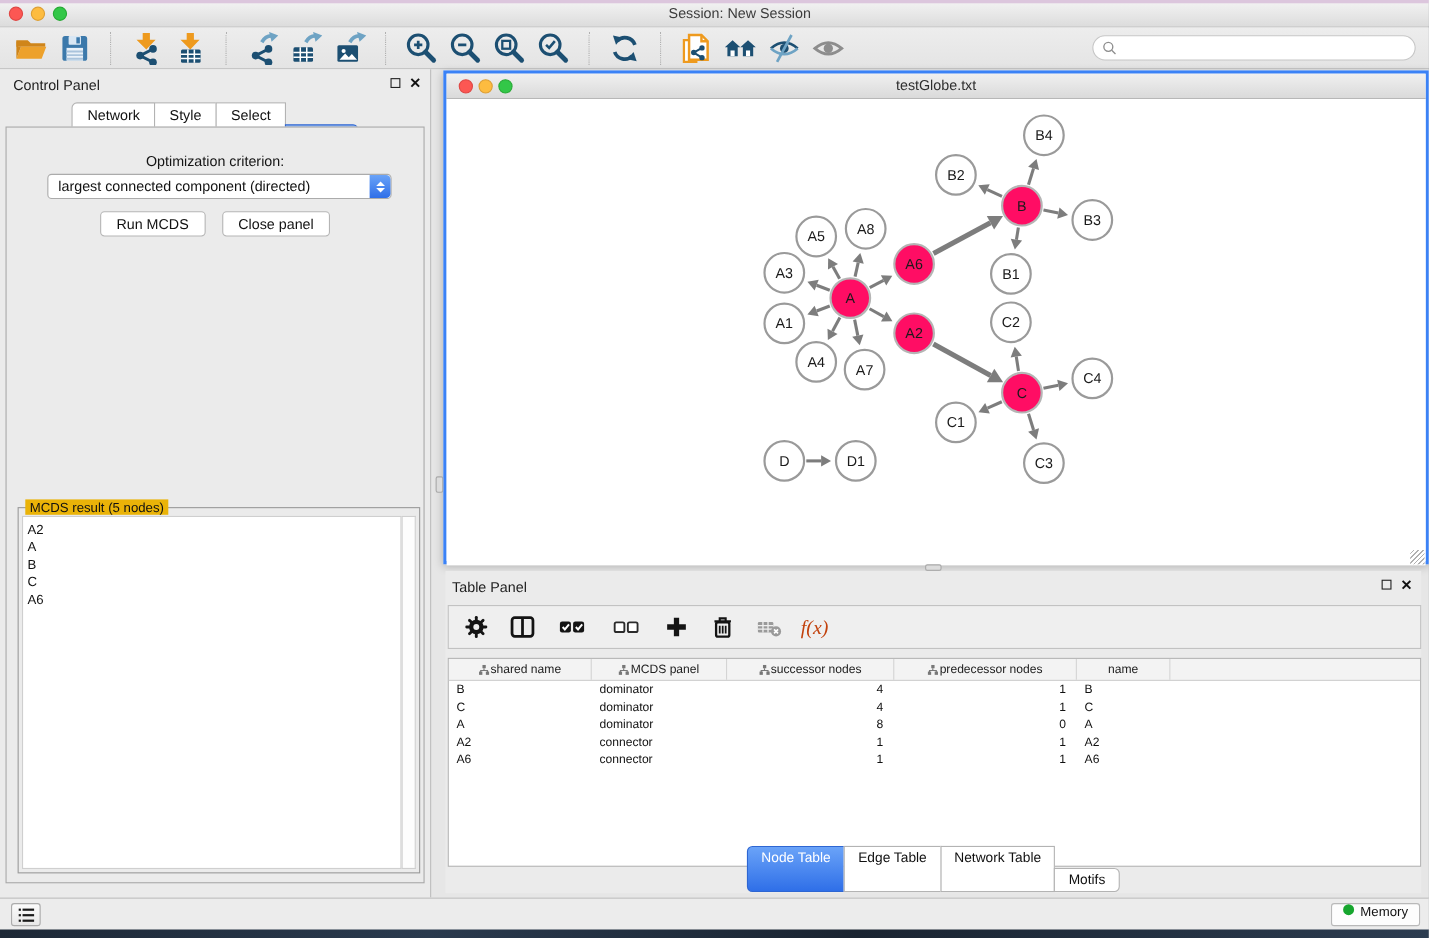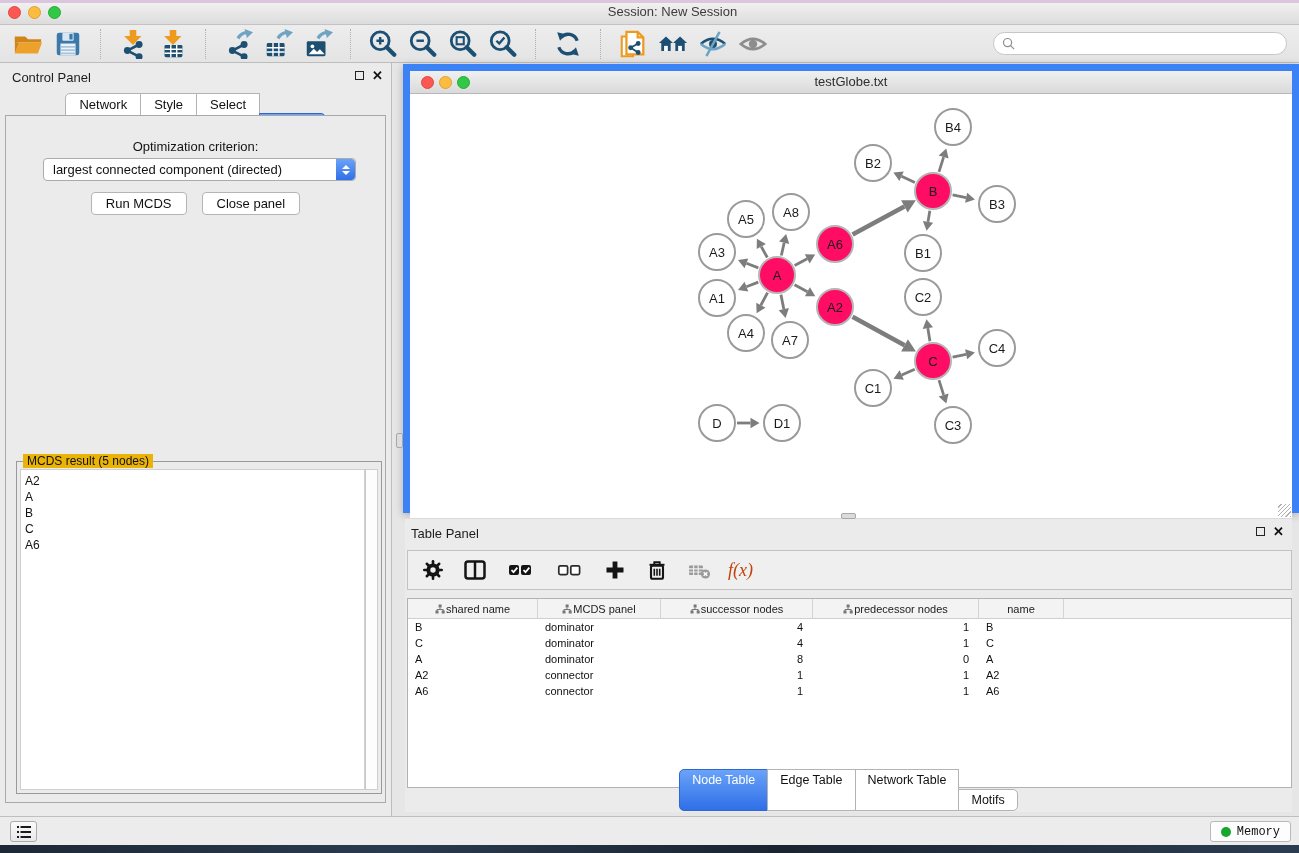--- a/index.html
+++ b/index.html
@@ -59,21 +59,21 @@
   .btn-row { position:absolute; top:76px; left:0; right:0; display:flex; justify-content:center; gap:15px; }
   .btn { background:#fff; border:1px solid #b5b5b5; border-radius:4px; padding:3px 14px; font-size:13px; color:#111; cursor:default; }
   .fieldset { position:absolute; left:10px; width:366px; top:345px; height:333px; border:1px solid #9a9a9a; }
   .legend { position:absolute; top:-8px; left:6px; background:#eab308; padding:0 4px; font-size:12px; color:#111; }
   .mcds-list { position:absolute; left:3px; right:16px; top:7px; bottom:3px; background:#fff; border:1px solid #cfcfcf;
     font-size:12px; padding:3px 0 0 4px; line-height:16px; color:#111; }
   .mcds-scroll { position:absolute; right:3px; top:7px; bottom:3px; width:13px; background:#fdfdfd; border:1px solid #cfcfcf; border-left:1px solid #c9c9c9; }
 
   
   .workspace { position:absolute; left:393px; top:0; right:0; bottom:0; }
-  .network-window { position:absolute; left:10px; top:1px; right:0; height:449px; background:#fff; border:7px solid #3b82f6;
+  .network-window { position:absolute; left:10px; top:1px; right:0; height:449px; background:#fff; border:3px solid #3b82f6;
     box-shadow:0 2px 8px rgba(0,0,0,.25); }
   .nw-titlebar { position:relative; height:23px; background:linear-gradient(#f0f0f0,#dadada); border-bottom:1px solid #b7b7b7; }
   .nw-lights { position:absolute; left:11px; top:5px; display:flex; gap:5px; }
   .nw-lights .light { width:13px; height:13px; }
   .nw-title { text-align:center; line-height:22px; font-size:13px; color:#2e2e2e; }
   .nw-canvas { position:relative; height:424px; background:#fff; overflow:hidden; }
   .resize-grip { position:absolute; right:1px; bottom:1px; width:13px; height:13px;
     background:repeating-linear-gradient(135deg, transparent 0 2px, #b0b0b0 2px 3px); }
   .grip-v { position:absolute; left:3px; top:370px; width:7px; height:15px; background:#dcdcdc; border:1px solid #a8a8a8; border-radius:2px; }
   .grip-h { position:absolute; left:448px; top:450px; width:15px; height:6px; background:#dcdcdc; border:1px solid #a8a8a8; border-radius:2px; }
@@ -97,21 +97,21 @@
   .t-cell.left { padding-left:7px; text-align:left; }
   .t-cell.right { padding-right:10px; text-align:right; }
   .tp-tabs { position:absolute; bottom:1px; left:0; right:0; display:flex; justify-content:center; }
   .tp-tabs .tab { font-size:12.5px; padding:3px 12px; }
 
   
   .statusbar { position:absolute; top:816px; left:0; right:0; height:29px; background:#ececec; border-top:1px solid #bfbfbf; }
   .sb-list-btn { position:absolute; left:10px; top:4px; width:27px; height:21px; background:linear-gradient(#fbfbfb,#e8e8e8);
     border:1px solid #ababab; border-radius:3px; display:flex; align-items:center; justify-content:center; }
   .sb-mem-btn { position:absolute; right:8px; top:4px; height:21px; background:#fdfdfd; border:1px solid #b9b9b9; border-radius:3px;
-    display:flex; align-items:center; gap:6px; padding:0 10px; font-size:12px; color:#111;font-family:Liberation Mono, monospace; }
+    display:flex; align-items:flex-start; gap:6px; padding:0 10px; font-size:12px; color:#111; }
   .mem-dot { width:10px; height:10px; border-radius:50%; background:#17a62e; }
   .desktop-strip { position:absolute; top:845px; left:0; right:0; height:8px;
     background:linear-gradient(90deg,#1d2836,#2a3a4e 30%,#1a2431 60%,#2c3c50); }
 </style>
 </head>
 <body>
 
 <div class="app">
 
   <div class="titlebar">

